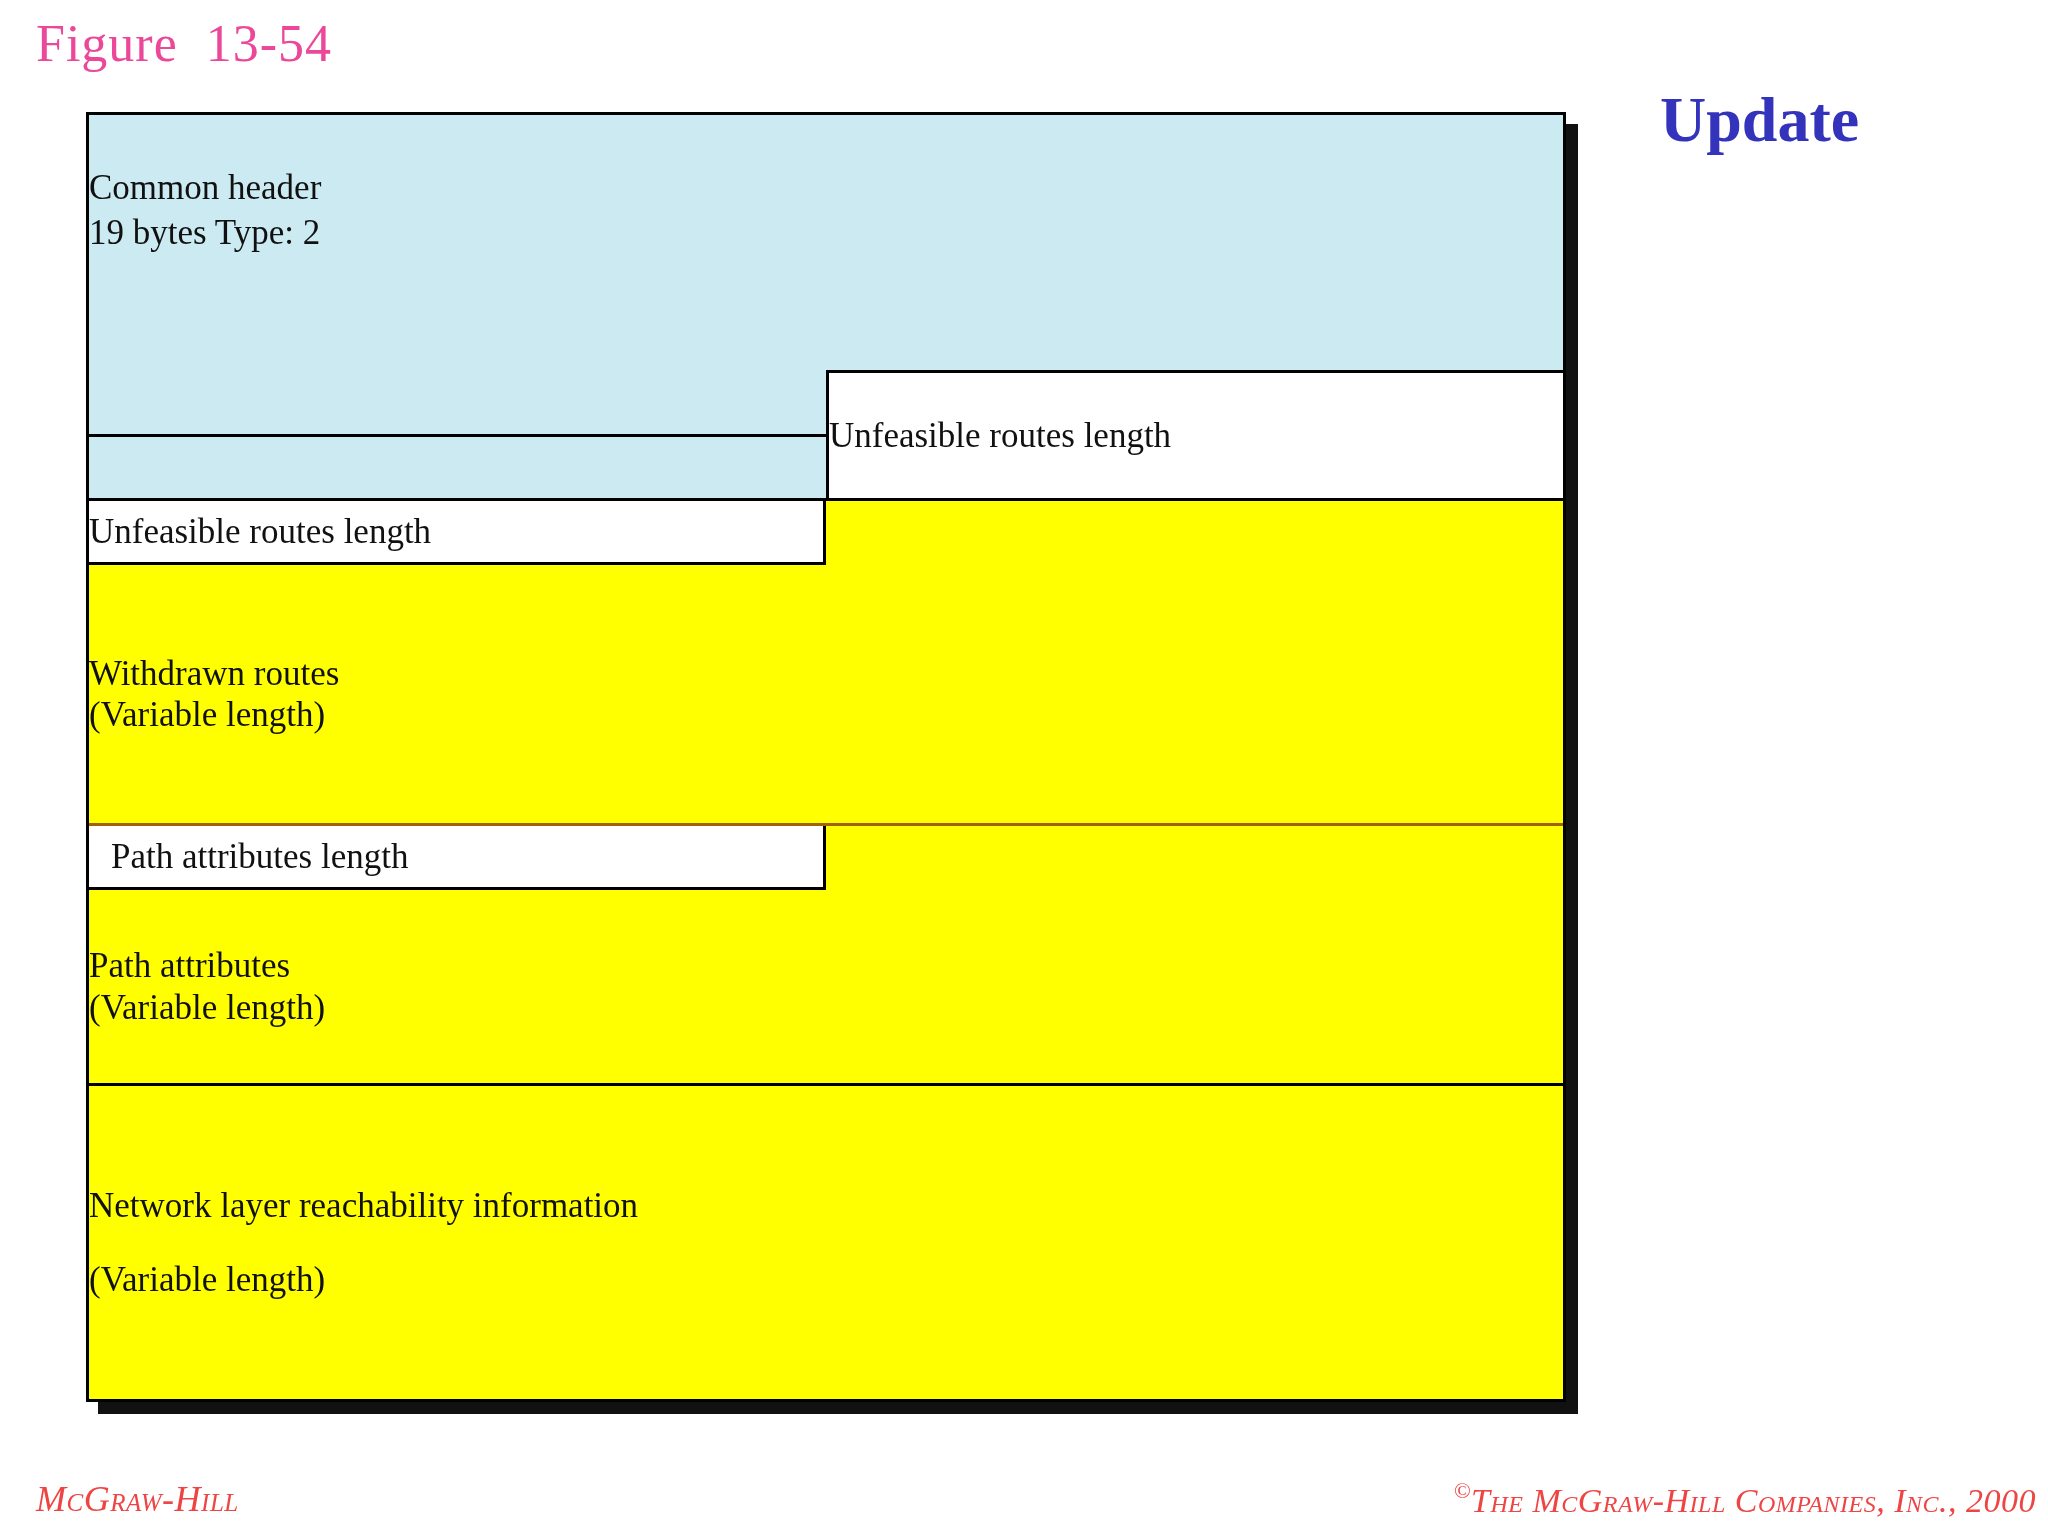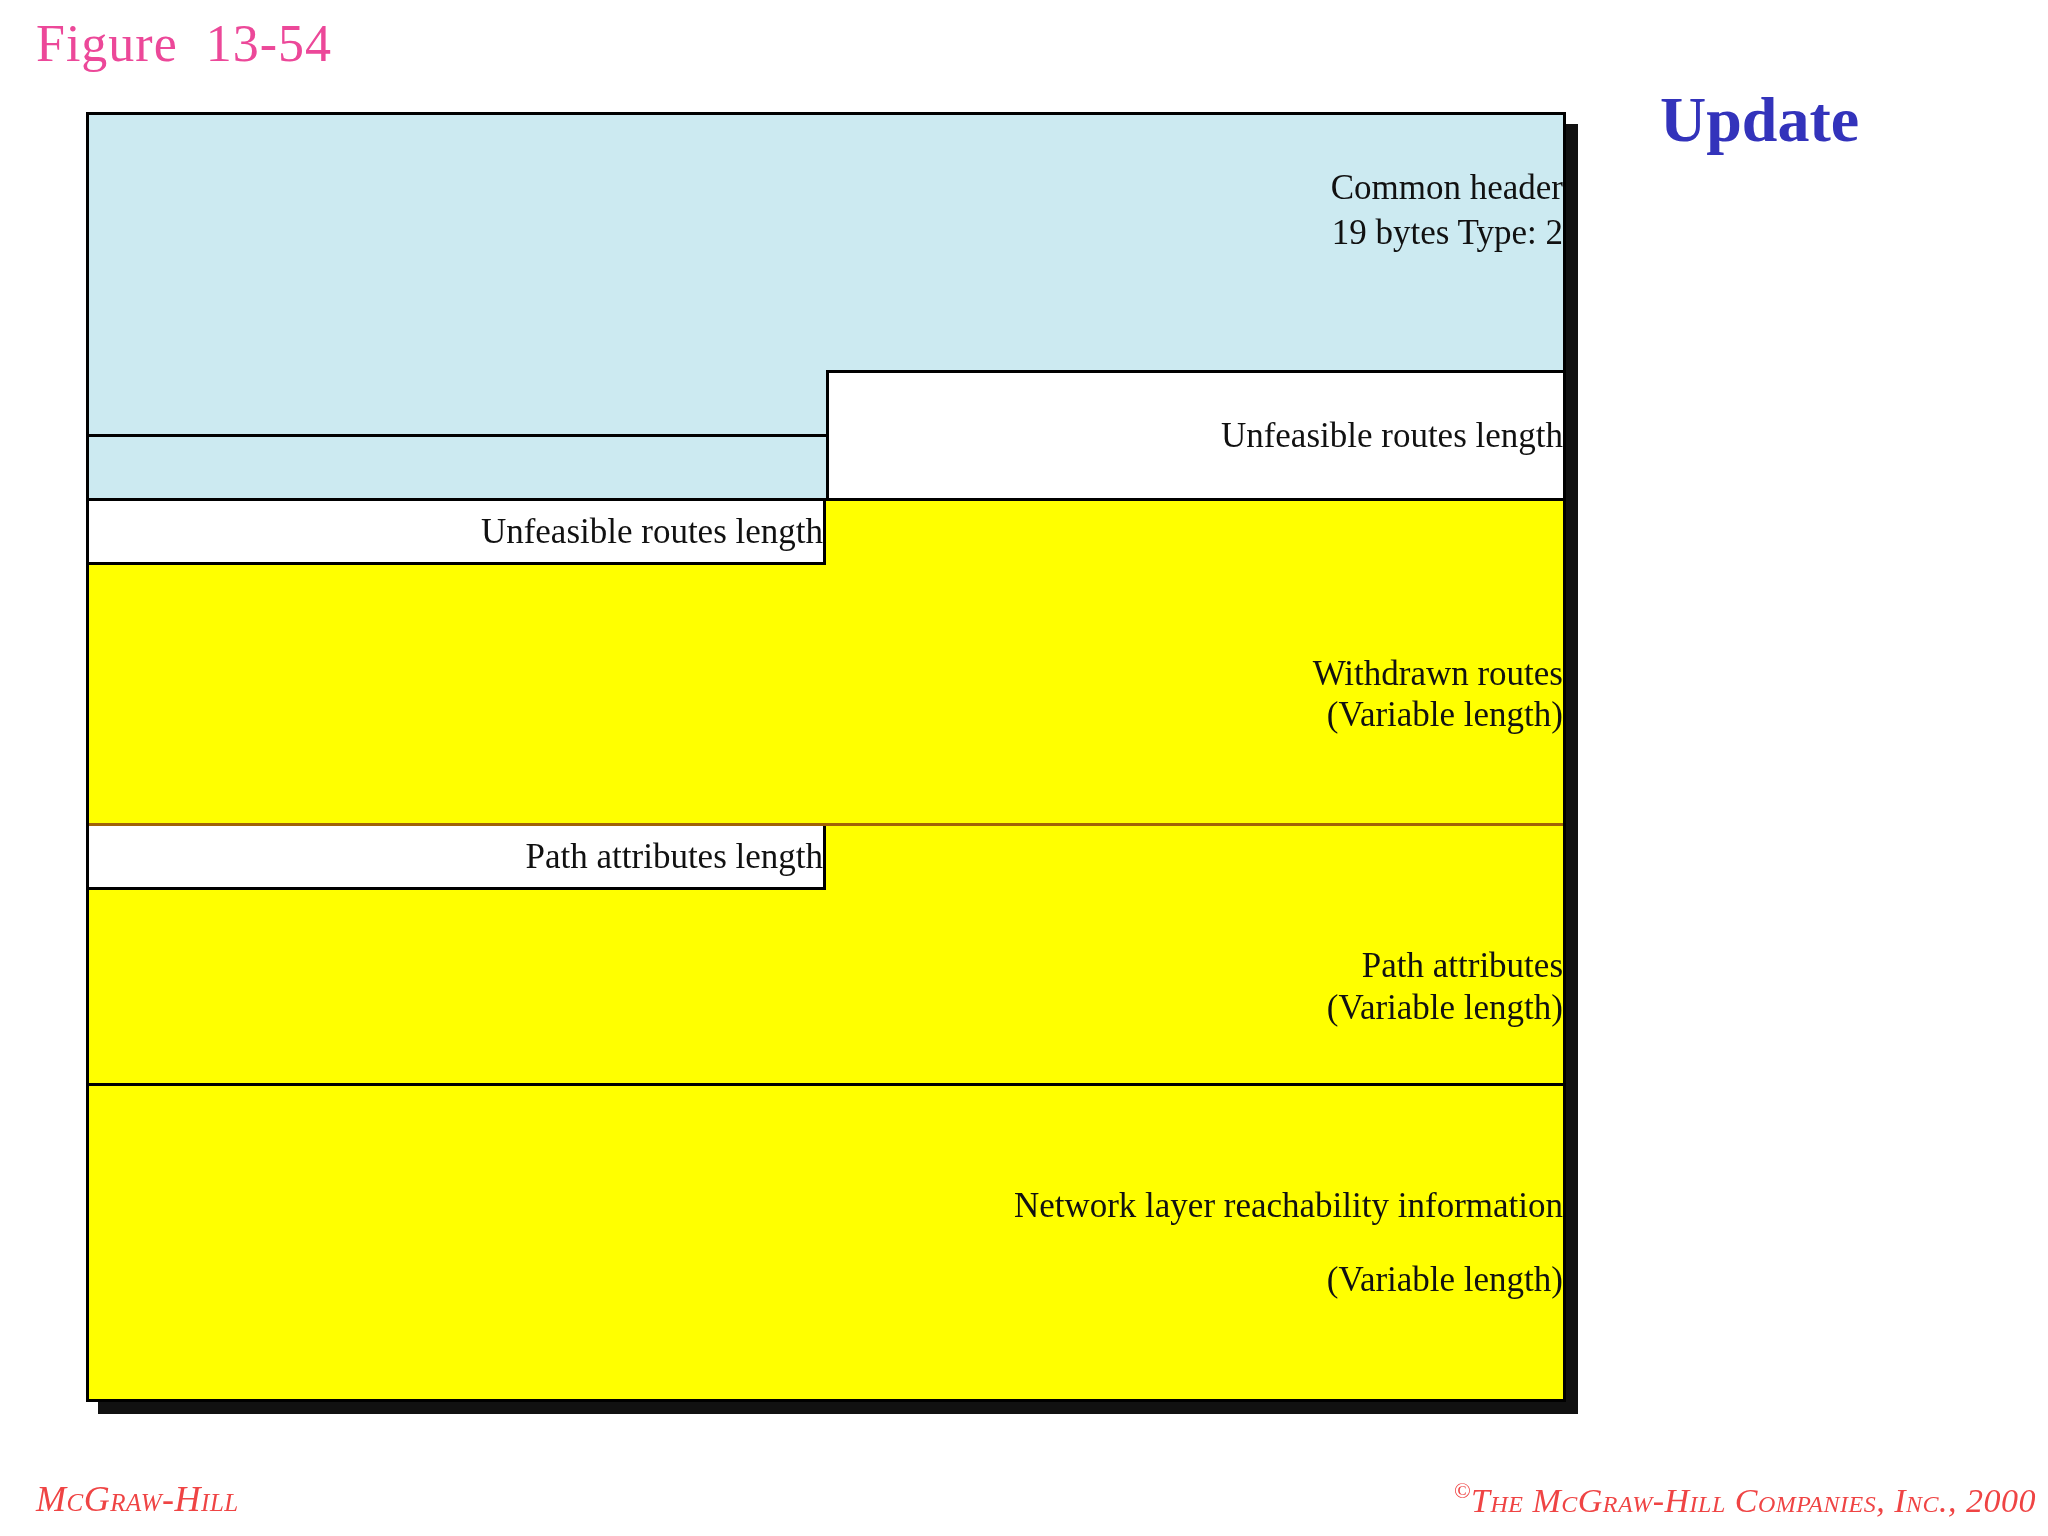--- a/index.html
+++ b/index.html
@@ -51,21 +51,21 @@
     border: 3px solid #000000;
     box-shadow: 12px 12px 0 0 #111111;
     background: #ffffff;
   }
 
   .field {
     position: absolute;
     box-sizing: border-box;
     display: flex;
     flex-direction: column;
-    align-items: flex-end;
+    align-items: flex-start;
     justify-content: center;
     text-align: center;
     color: #111111;
     font-size: 35px;
     line-height: 1.18;
     overflow: hidden;
   }
 
   .field .line2 { display: block; }
 
@@ -136,20 +136,21 @@
 
   
   #field-path-attr-len {
     left: 0px;
     top: 711px;
     width: 737px;
     height: 64px;
     background: #ffffff;
     border-right: 3px solid #000000;
     border-bottom: 3px solid #000000;
+    padding-left: 22px;
   }
 
   
   #field-path-attr-filler {
     left: 737px;
     top: 711px;
     width: 737px;
     height: 64px;
     background: #ffff00;
   }

